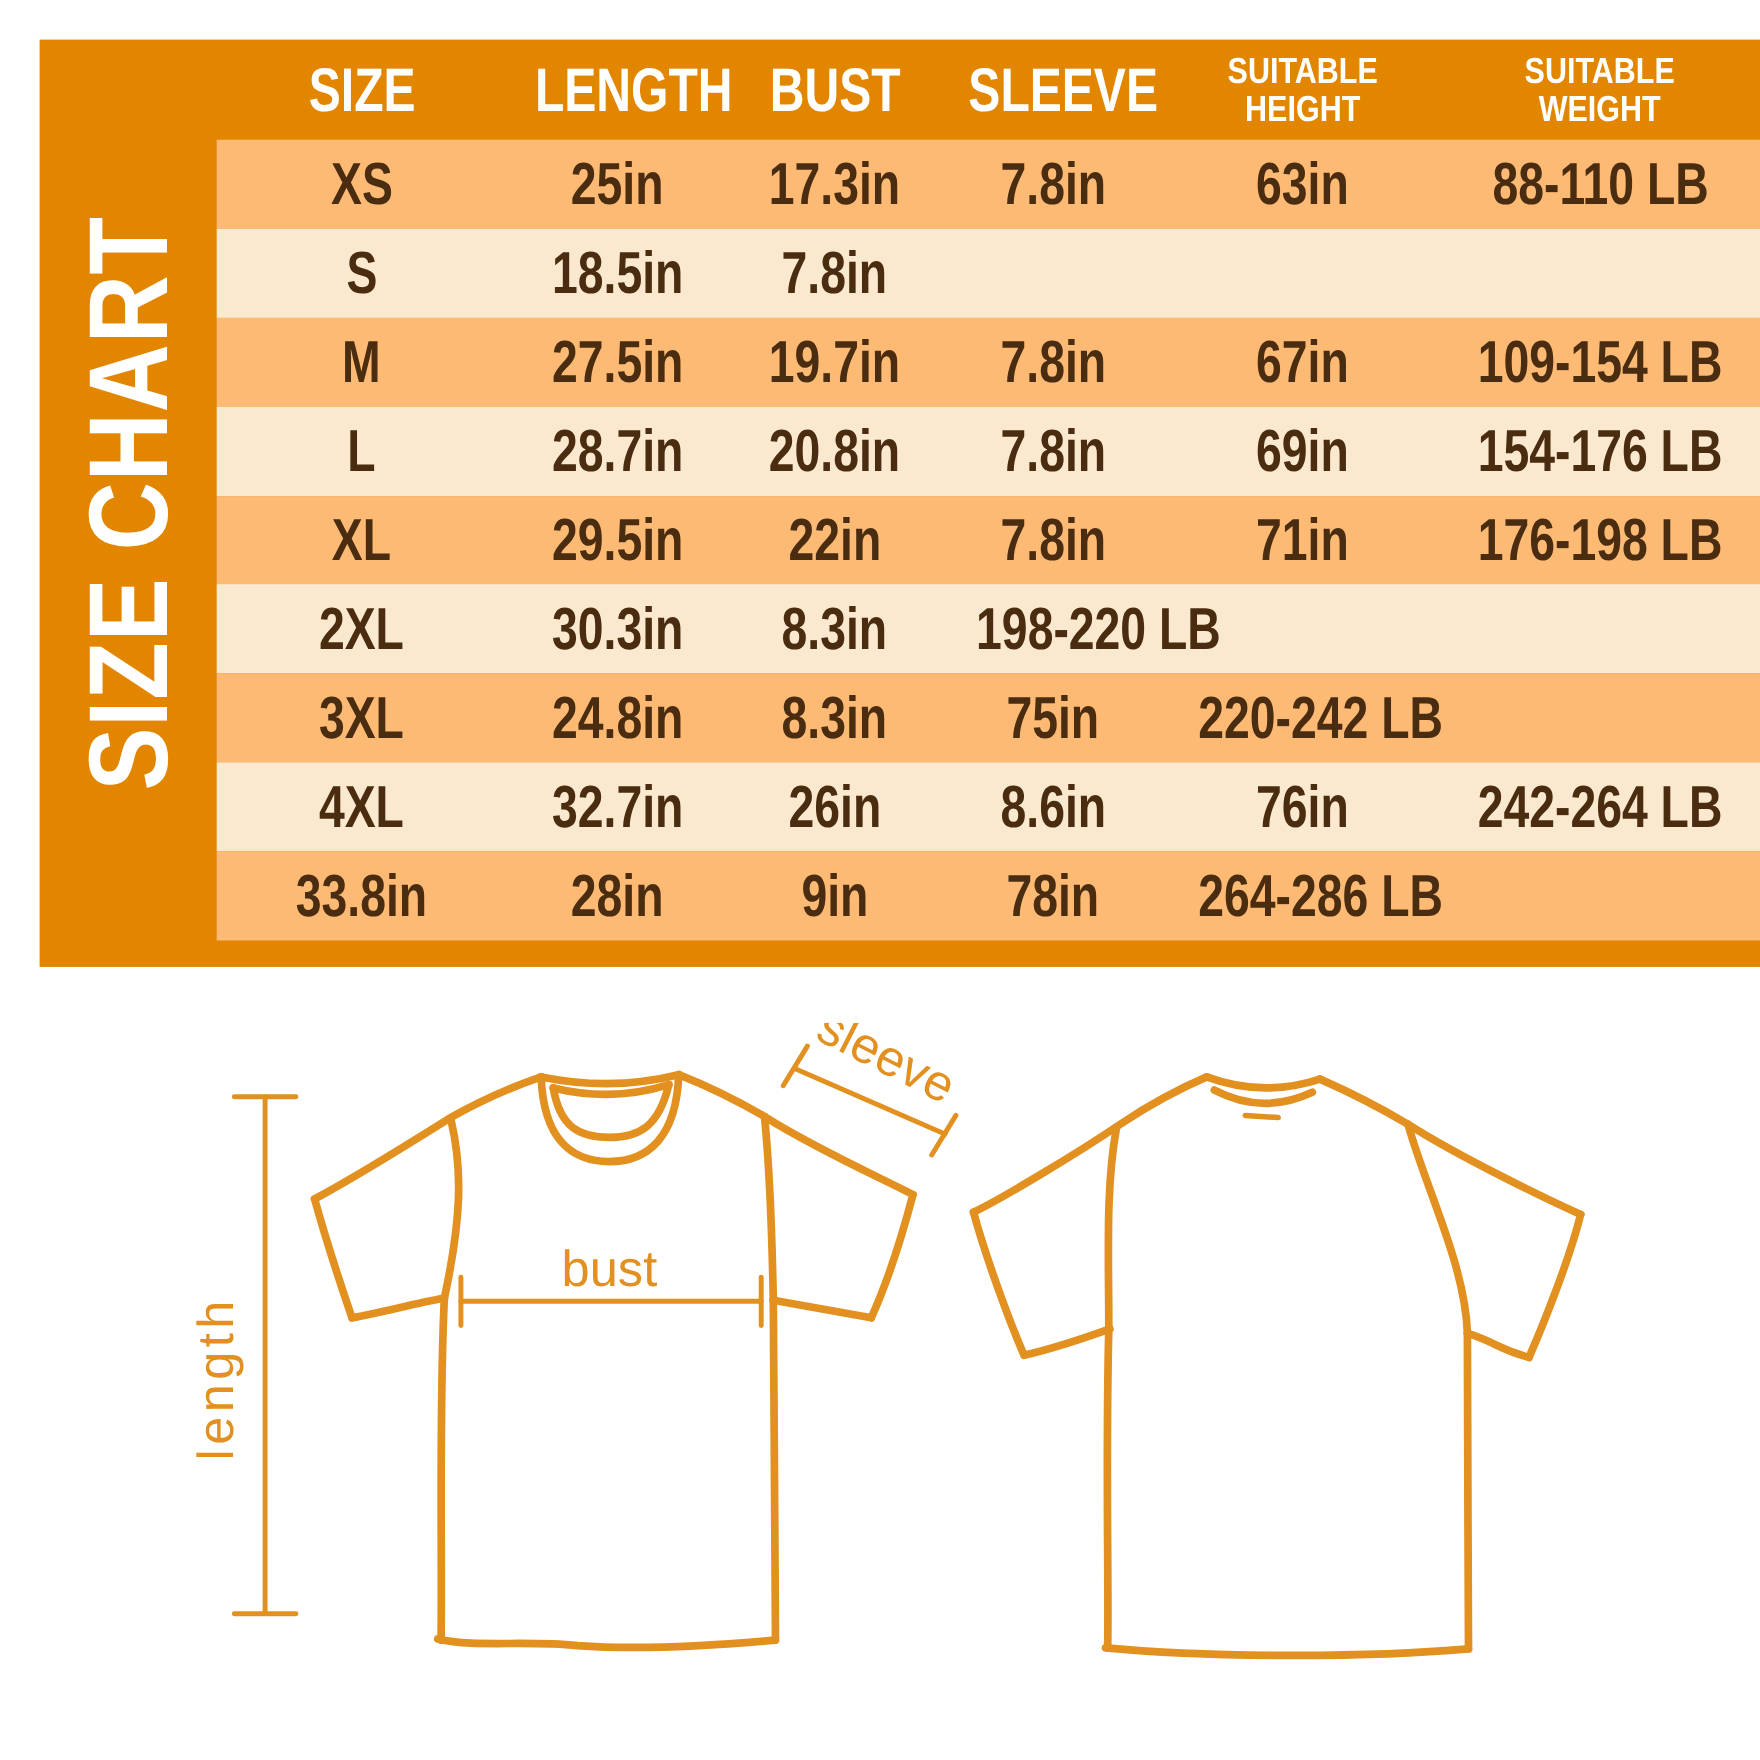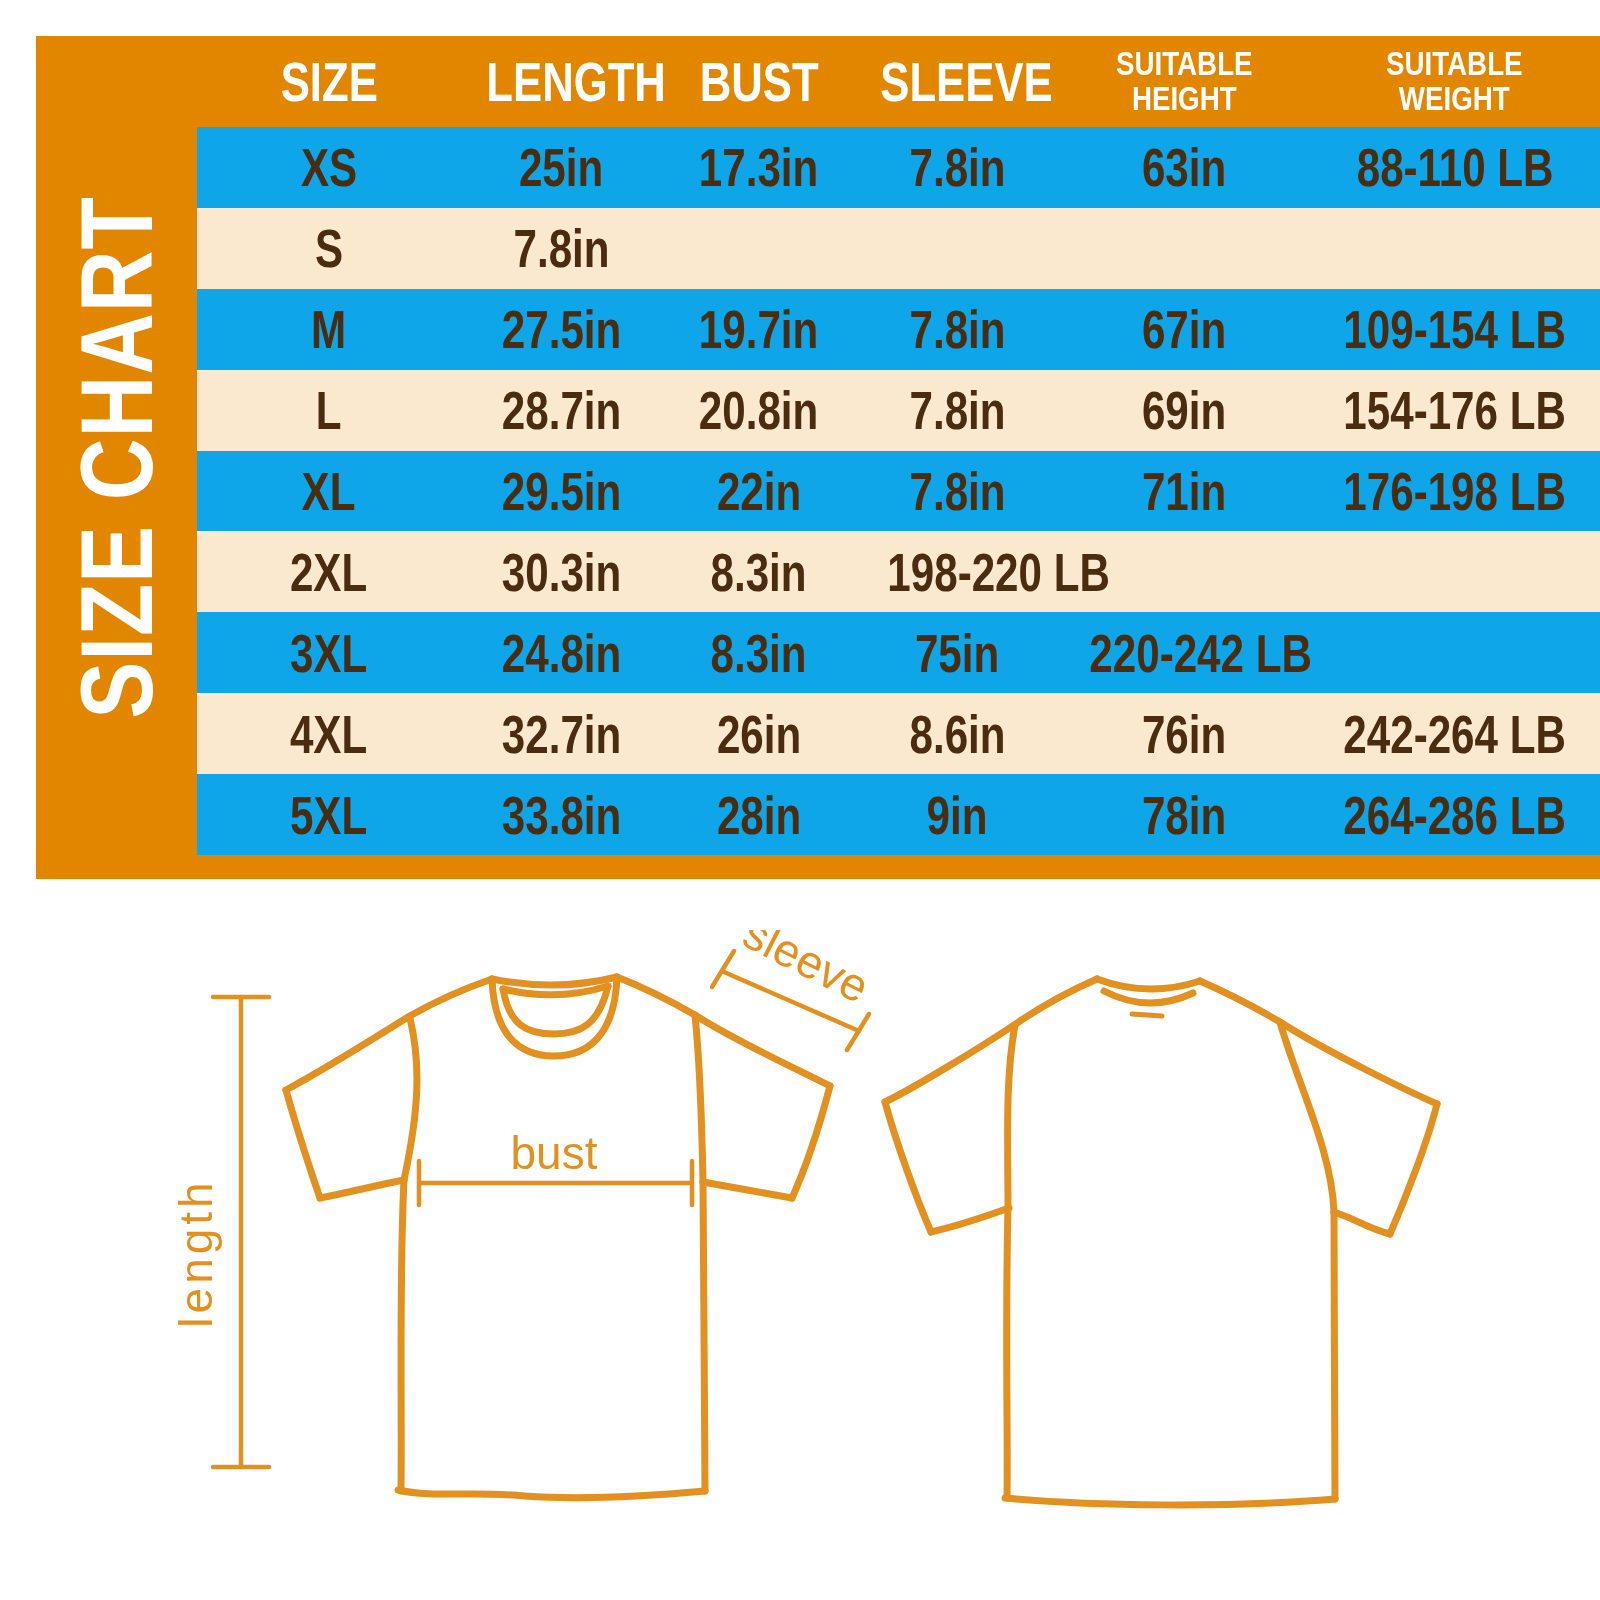--- a/index.html
+++ b/index.html
@@ -13,21 +13,21 @@
   .vtext{display:inline-block;white-space:nowrap;color:#ffffff;font-weight:700;
          font-size:102px;letter-spacing:1px;
          transform:rotate(-90deg) scaleX(0.84);transform-origin:center;}
   .tbl{flex:1;display:flex;flex-direction:column;padding-bottom:24px;}
   .row{display:grid;grid-template-columns:18.8% 14.3% 13.9% 14.4% 17.9% 20.7%;
        align-items:center;text-align:center;}
   .hrow{height:91px;color:#ffffff;}
   .hcell span{display:inline-block;font-weight:700;font-size:56px;
               transform:scaleX(0.78);transform-origin:center;white-space:pre-line;}
   .hcell.small span{font-size:33px;line-height:1.05;transform:scaleX(0.84);}
-  .drow{flex:1;background:#0ea5e9;color:var(--brown);}
+  .drow{flex:1;background:#fdba74;color:var(--brown);}
   .drow.alt{background:var(--cream);}
   .dcell span{display:inline-block;font-weight:700;font-size:54px;
               transform:scaleX(0.78);transform-origin:center;white-space:nowrap;}
 
   
   .diagram{position:absolute;left:0;top:930px;width:1600px;height:670px;}
   .outline{fill:none;stroke:var(--line);stroke-width:7;stroke-linecap:round;stroke-linejoin:round;}
   .thin{fill:none;stroke:var(--line);stroke-width:5;stroke-linecap:round;}
   .measure{fill:none;stroke:var(--line);stroke-width:4.5;stroke-linecap:round;}
   .lbl{fill:var(--line);font-family:"Liberation Sans",sans-serif;font-size:46px;}
@@ -58,20 +58,21 @@
       <div class="row drow">
         <div class="dcell"><span>XS</span></div>
         <div class="dcell"><span>25in</span></div>
         <div class="dcell"><span>17.3in</span></div>
         <div class="dcell"><span>7.8in</span></div>
         <div class="dcell"><span>63in</span></div>
         <div class="dcell"><span>88-110 LB</span></div>
       </div>
       <div class="row drow alt">
         <div class="dcell"><span>S</span></div>
+        <div class="dcell"><span>18.5in</span></div>
         <div class="dcell"><span>7.8in</span></div>
       </div>
       <div class="row drow">
         <div class="dcell"><span>M</span></div>
         <div class="dcell"><span>27.5in</span></div>
         <div class="dcell"><span>19.7in</span></div>
         <div class="dcell"><span>7.8in</span></div>
         <div class="dcell"><span>67in</span></div>
         <div class="dcell"><span>109-154 LB</span></div>
       </div>
@@ -106,21 +107,20 @@
       </div>
       <div class="row drow alt">
         <div class="dcell"><span>4XL</span></div>
         <div class="dcell"><span>32.7in</span></div>
         <div class="dcell"><span>26in</span></div>
         <div class="dcell"><span>8.6in</span></div>
         <div class="dcell"><span>76in</span></div>
         <div class="dcell"><span>242-264 LB</span></div>
       </div>
       <div class="row drow">
-        <div class="dcell"><span>5XL</span></div>
         <div class="dcell"><span>33.8in</span></div>
         <div class="dcell"><span>28in</span></div>
         <div class="dcell"><span>9in</span></div>
         <div class="dcell"><span>78in</span></div>
         <div class="dcell"><span>264-286 LB</span></div>
       </div>
     </div>
   </section>
 
   <svg class="diagram" viewBox="0 0 1600 670" style="--line:#E2901F;">

